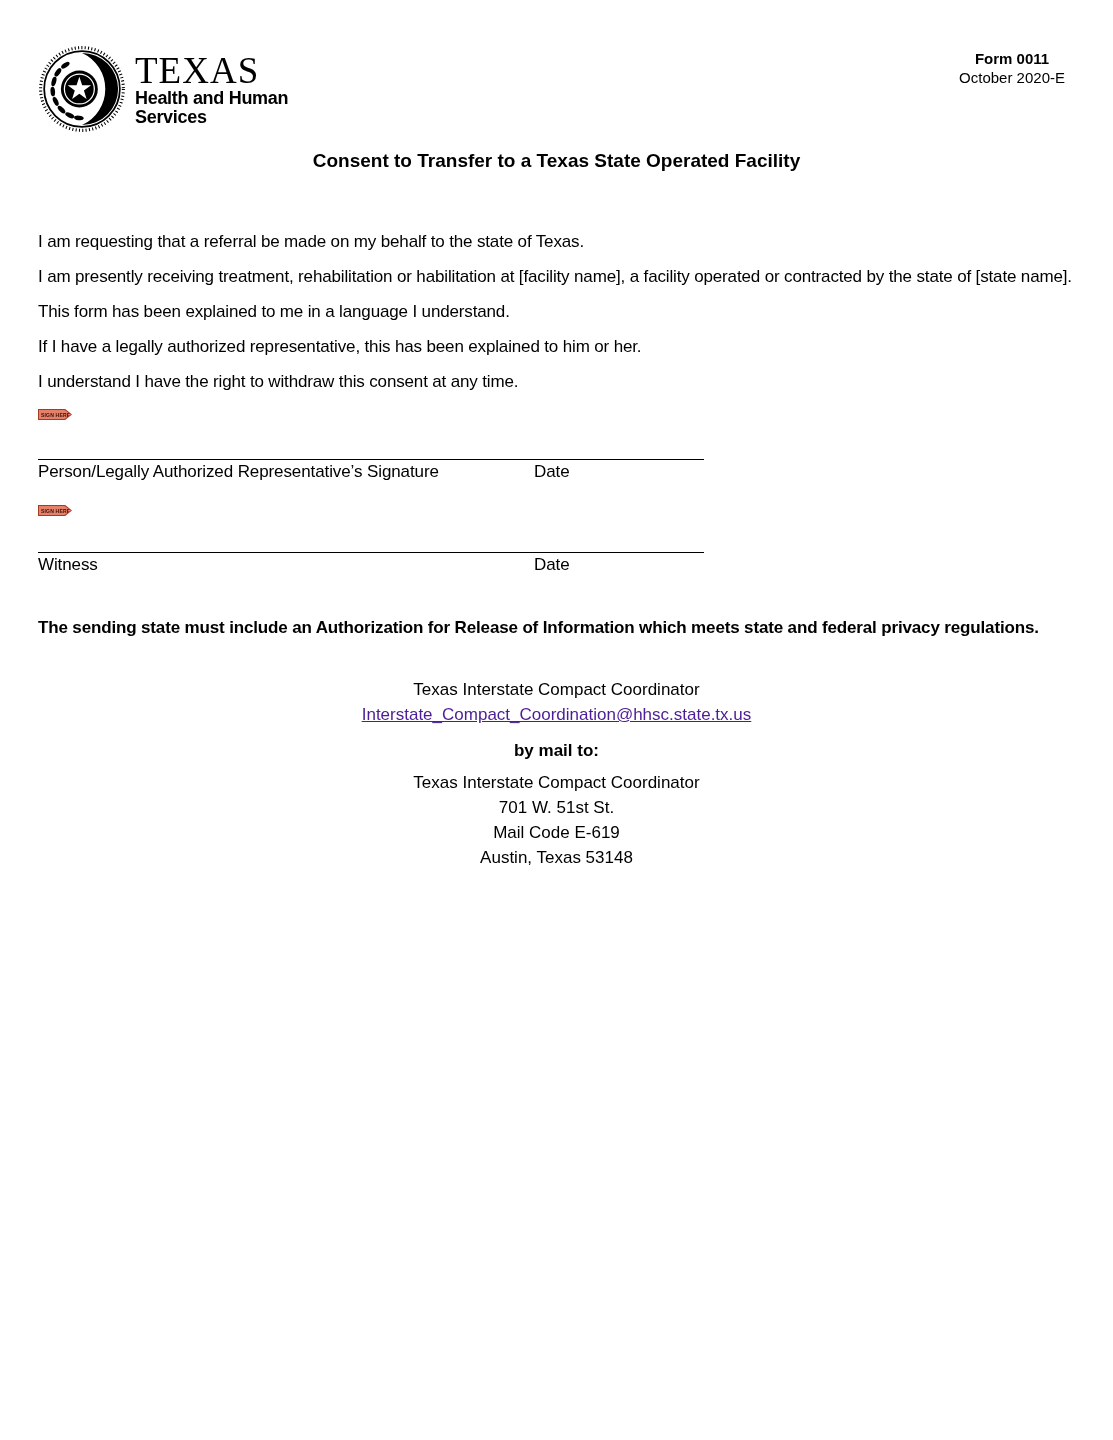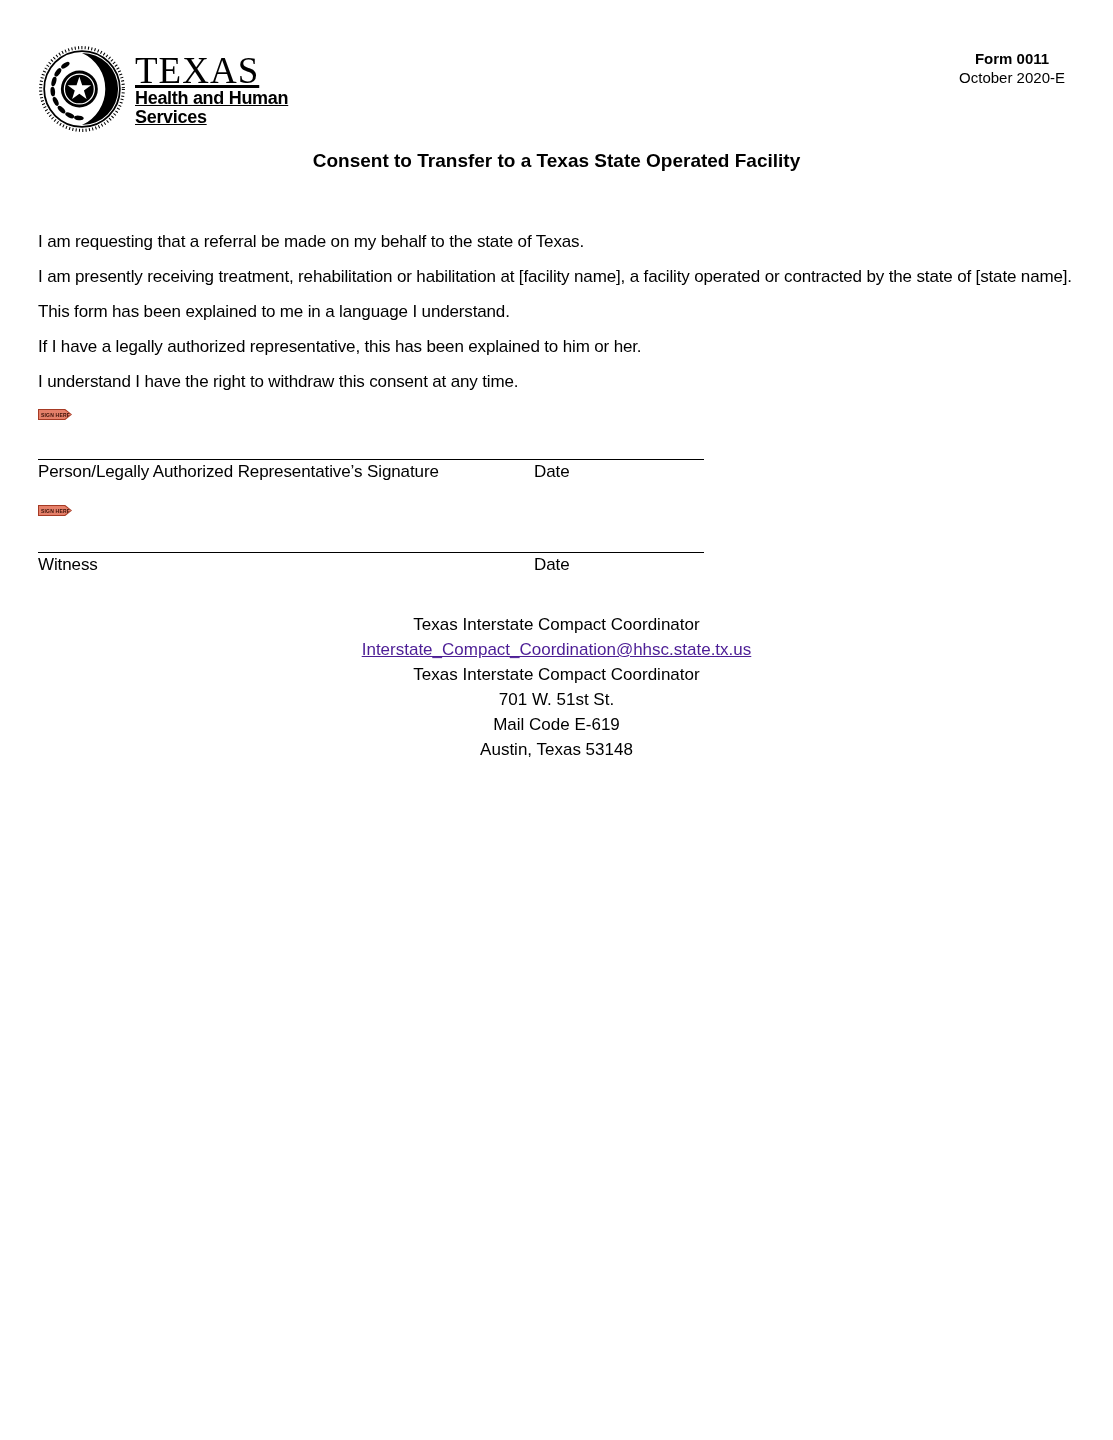--- a/index.html
+++ b/index.html
@@ -10,21 +10,21 @@
     color: #000000;
     font-family: "Liberation Sans", sans-serif;
     box-sizing: border-box;
     padding: 45px 38px 0 38px;
     position: relative;
     overflow: hidden;
   }
 
   
   .header { display: flex; justify-content: space-between; align-items: flex-start; }
-  .logo { display: flex; align-items: center; gap: 9px; text-decoration: underline; }
+  .logo { display: flex; align-items: center; gap: 9px; }
   .seal { width: 88px; height: 88px; flex: 0 0 auto; }
   .logo-text { padding-top: 2px; }
   .logo-agency {
     font-family: "Liberation Serif", serif;
     font-size: 37px;
     line-height: 36px;
     letter-spacing: 1px;
     font-weight: 500;
   }
   .logo-sub { font-size: 18px; font-weight: bold; line-height: 19.5px; letter-spacing: -0.3px; }
@@ -150,23 +150,25 @@
     <div class="sig-col">
       <div class="field-line"></div>
       <div class="field-label">Witness</div>
     </div>
     <div class="date-col">
       <div class="field-line"></div>
       <div class="field-label">Date</div>
     </div>
   </div>
 
+  <div class="notice">The sending state must include an Authorization for Release of Information which meets state and federal privacy regulations.</div>
 
   <div class="submit-section">
     <p>Texas Interstate Compact Coordinator</p>
     <p><span class="email-link">Interstate_Compact_Coordination@hhsc.state.tx.us</span></p>
+    <p class="mail-heading">by mail to:</p>
     <p>Texas Interstate Compact Coordinator</p>
     <p>701 W. 51st St.</p>
     <p>Mail Code E-619</p>
     <p>Austin, Texas 53148</p>
   </div>
 
 </div>
 
 </body></html>

